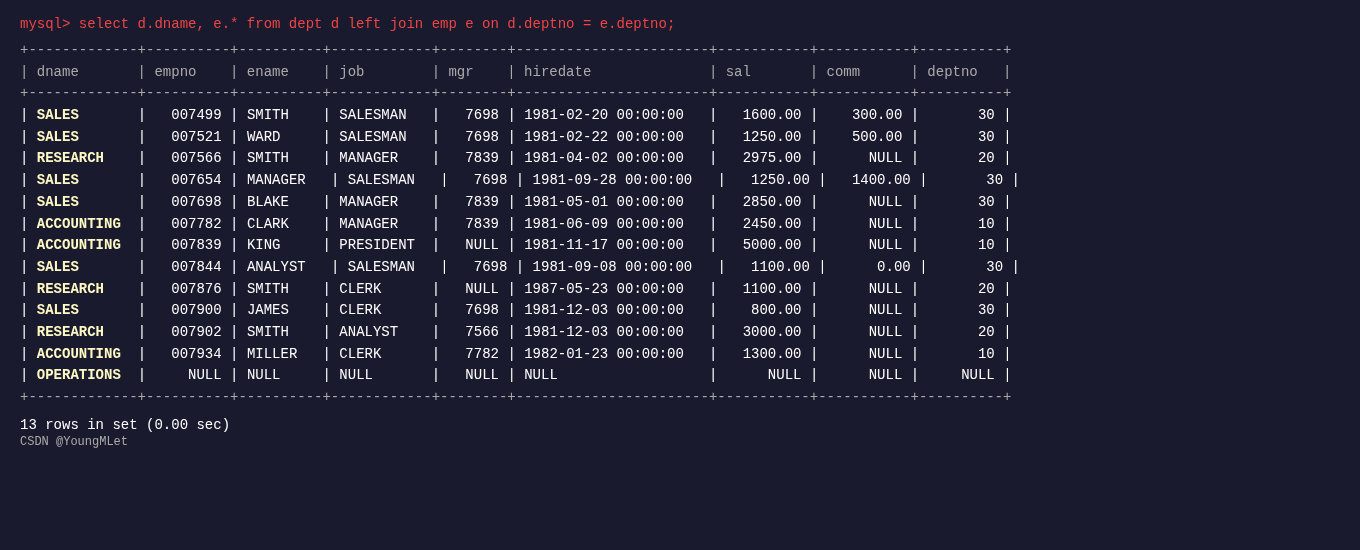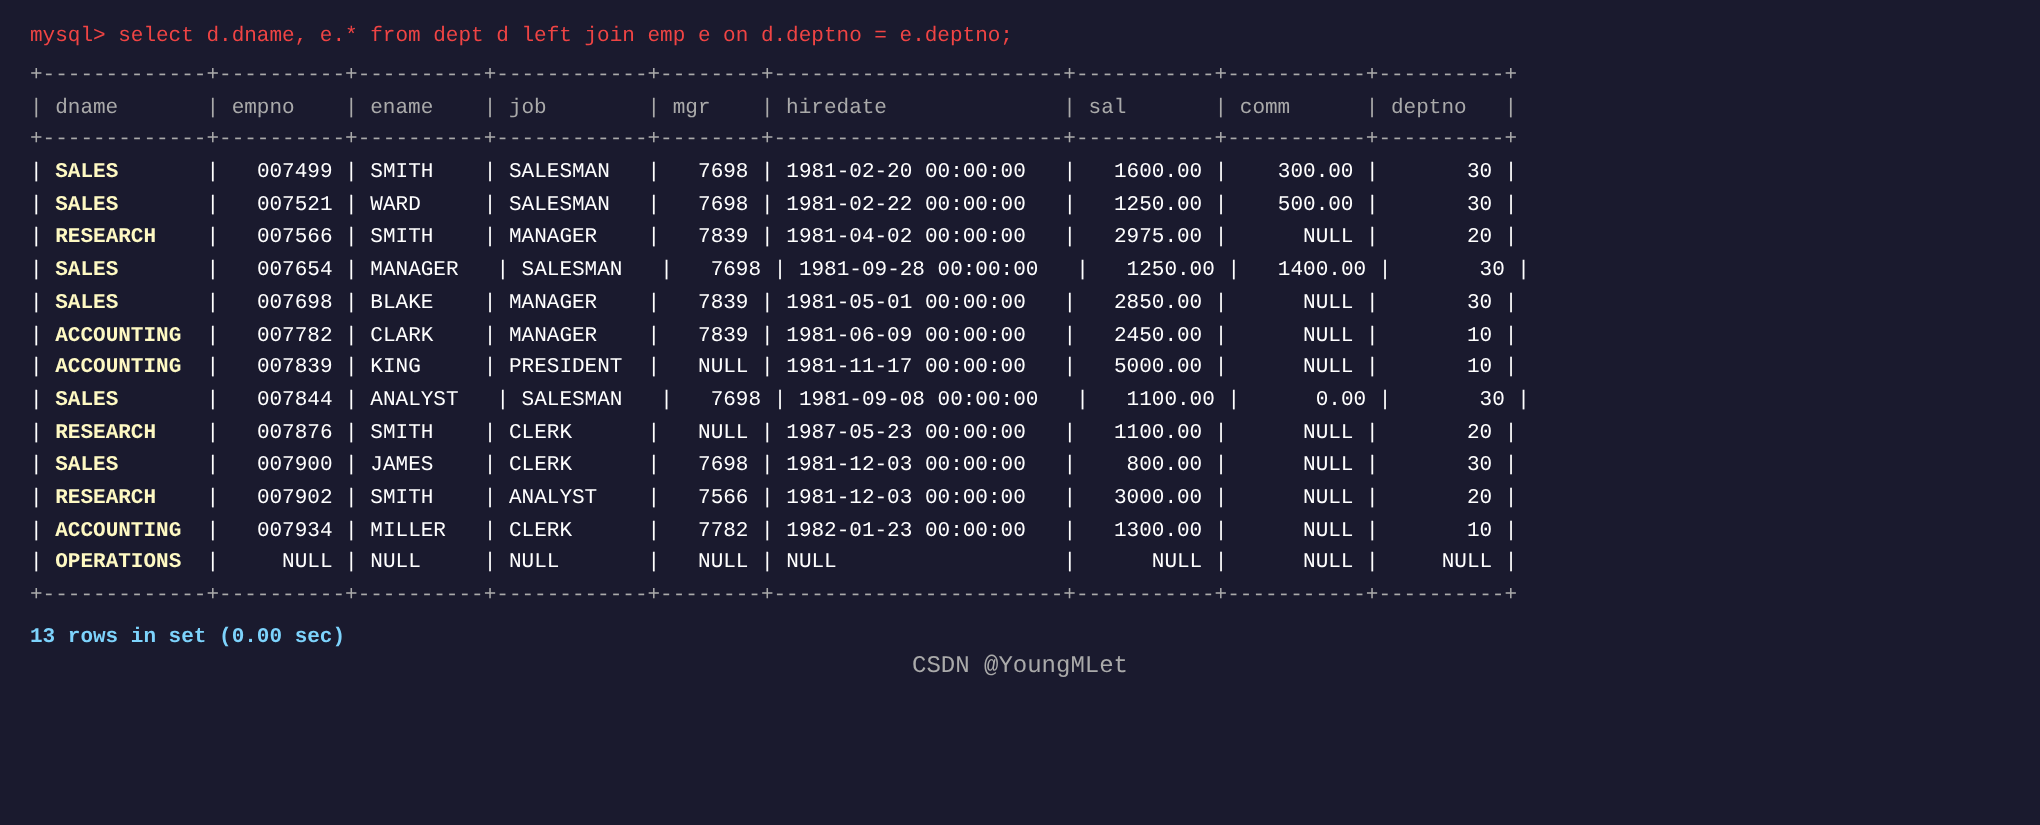--- a/index.html
+++ b/index.html
@@ -30,28 +30,27 @@
       color: #aaaaaa;
     }
     .header-row {
       color: #aaaaaa;
     }
     .data-row {
       color: #ffffff;
     }
     .col-dname { color: #fef9c3; font-weight: bold; }
     .footer-line {
-      color: #7dd3fc;
+      color: #ffffff;
       margin-top: 8px;
-      font-weight: bold;
     }
     .watermark {
-      text-align: center;
+      text-align: left;
       color: #aaaaaa;
-      font-size: 16px;
+      font-size: 12px;
       margin-top: 2px;
     }
   </style>
 </head>
 <body>
 
 <div class="terminal">
   <div class="query-line">mysql&gt; select d.dname, e.* from dept d left join emp e on d.deptno = e.deptno;</div>
   <div class="table-container" id="table-container"><span class="divider">+-------------+----------+----------+------------+--------+-----------------------+-----------+-----------+----------+</span>
 <span class="header-row">| dname       | empno    | ename    | job        | mgr    | hiredate              | sal       | comm      | deptno   |</span>

